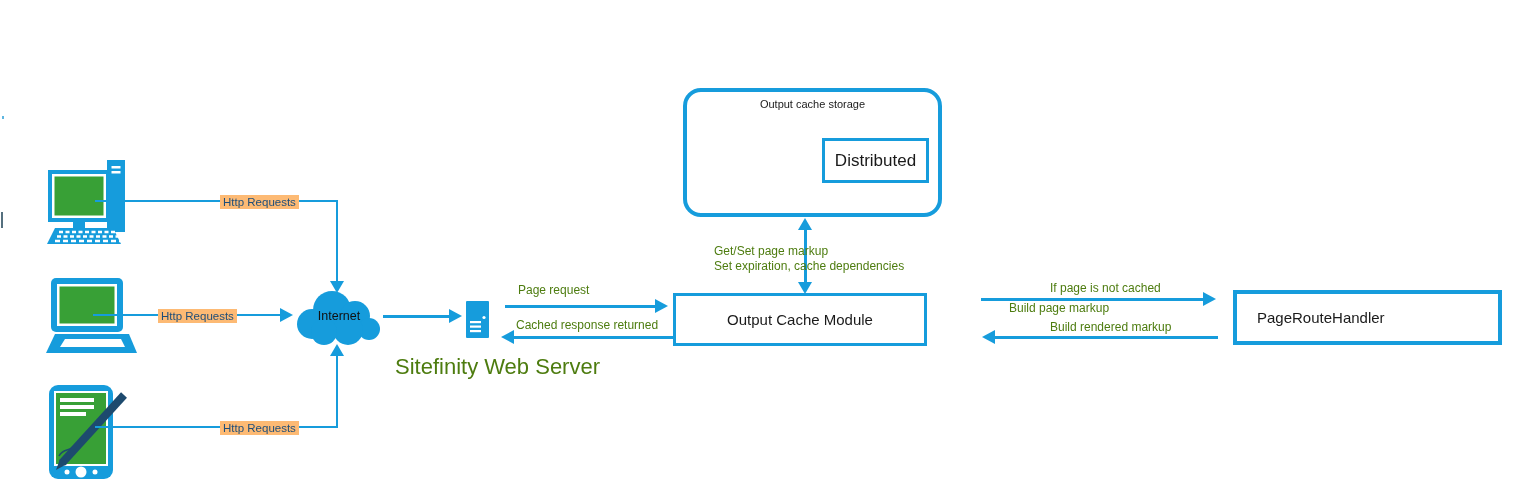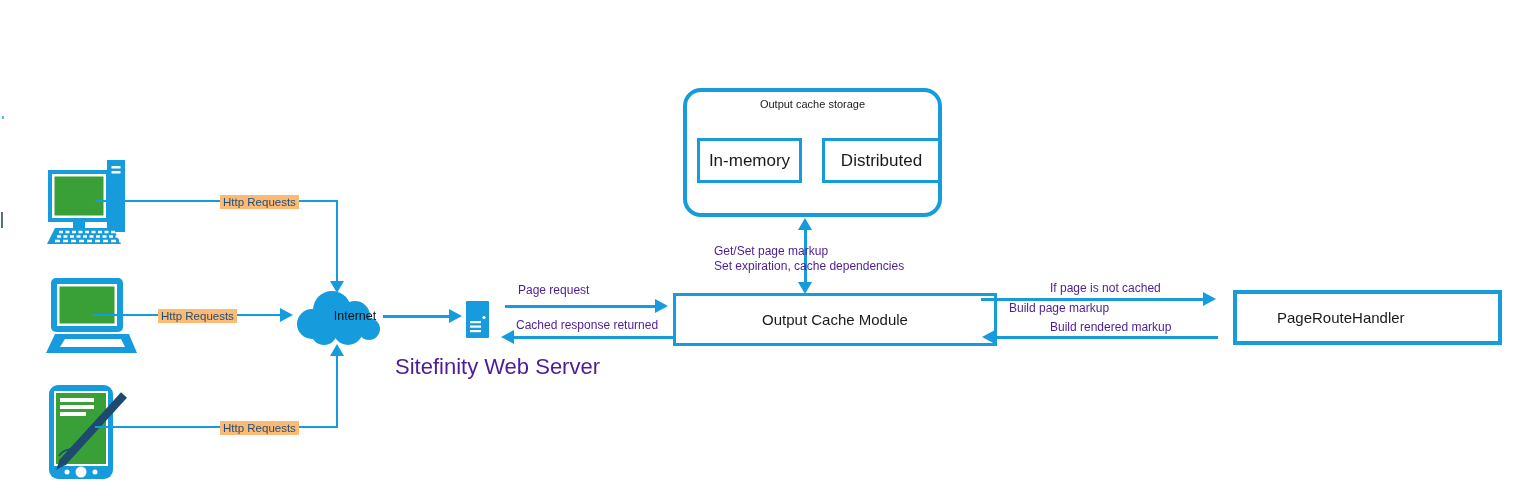--- a/index.html
+++ b/index.html
@@ -17,35 +17,35 @@
   .v-line.thick { width:3px; }
 
   
   .arr { position:absolute; width:0; height:0; }
   .arr.right { border-top:7px solid transparent; border-bottom:7px solid transparent; border-left:13px solid #169CDC; }
   .arr.left  { border-top:7px solid transparent; border-bottom:7px solid transparent; border-right:13px solid #169CDC; }
   .arr.down  { border-left:7px solid transparent; border-right:7px solid transparent; border-top:12px solid #169CDC; }
   .arr.up    { border-left:7px solid transparent; border-right:7px solid transparent; border-bottom:12px solid #169CDC; }
 
   
-  .lbl { position:absolute; font-size:12px; line-height:14px; color:#4c1d95; white-space:nowrap; }
+  .lbl { position:absolute; font-size:12px; line-height:14px; color:#4d7c0f; white-space:nowrap; }
   .lbl.on-line { background:#fdba74; padding:0 3px; color:#1F4E79; font-size:11.5px; }
   .lbl.big { font-size:22px; line-height:19px; }
 
   
   .box { position:absolute; background:#ffffff; border:3px solid #169CDC;
          display:flex; align-items:center; justify-content:center;
          font-size:15px; color:#1a1a1a; white-space:nowrap; }
   .storage-box { border-width:4px; border-radius:18px; }
-  .handler-box { border-width:4px; justify-content:flex-start; padding-left:40px; }
+  .handler-box { border-width:4px; justify-content:flex-start; padding-left:20px; }
   .inner-box { font-size:17px; }
   .storage-title { position:absolute; left:683px; top:98px; width:259px; text-align:center;
                    font-size:11px; color:#1a1a1a; }
 
-  .cloud-label { position:absolute; left:324px; top:309px; width:62px; text-align:center;
+  .cloud-label { position:absolute; left:308px; top:309px; width:62px; text-align:center;
                  font-size:12.5px; color:#111; }
 
   
   .edge-dot  { position:absolute; left:2px; top:116px; width:2px; height:3px; background:#5FB6E0; }
   .edge-tick { position:absolute; left:1px; top:212px; width:2px; height:16px; background:#55707f; }
 </style>
 </head>
 <body>
 
 <div class="canvas">
@@ -128,30 +128,29 @@
   <div class="lbl" style="left:518px; top:283px;">Page request</div>
   <div class="h-line thick" style="left:505px; top:305px; width:151px;"></div>
   <div class="arr right" style="left:655px; top:299px;"></div>
 
   <div class="lbl" style="left:516px; top:318px;">Cached response returned</div>
   <div class="h-line thick" style="left:514px; top:336px; width:159px;"></div>
   <div class="arr left" style="left:501px; top:330px;"></div>
 
   <div class="box storage-box" style="left:683px; top:88px; width:259px; height:129px;"></div>
   <div class="storage-title">Output cache storage</div>
-  <div class="box inner-box" style="left:697px; top:138px; width:105px; height:45px;">In-memory</div>
-  <div class="box inner-box" style="left:822px; top:138px; width:119px; height:45px;">Distributed</div>
+  <div class="box inner-box" style="left:822px; top:138px; width:107px; height:45px;">Distributed</div>
 
   <div class="v-line thick" style="left:804px; top:228px; height:56px;"></div>
   <div class="arr up" style="left:798px; top:218px;"></div>
   <div class="arr down" style="left:798px; top:282px;"></div>
   <div class="lbl" style="left:714px; top:244px;">Get/Set page markup</div>
   <div class="lbl" style="left:714px; top:259px;">Set expiration, cache dependencies</div>
 
-  <div class="box" style="left:673px; top:293px; width:324px; height:53px;">Output Cache Module</div>
+  <div class="box" style="left:673px; top:293px; width:254px; height:53px;">Output Cache Module</div>
 
   <div class="lbl" style="left:1050px; top:281px;">If page is not cached</div>
   <div class="h-line thick" style="left:981px; top:298px; width:223px;"></div>
   <div class="arr right" style="left:1203px; top:292px;"></div>
   <div class="lbl" style="left:1003px; top:301px;margin-left:6px;">Build page markup</div>
 
   <div class="lbl" style="left:1050px; top:320px;">Build rendered markup</div>
   <div class="h-line thick" style="left:995px; top:336px; width:223px;"></div>
   <div class="arr left" style="left:982px; top:330px;"></div>
 

